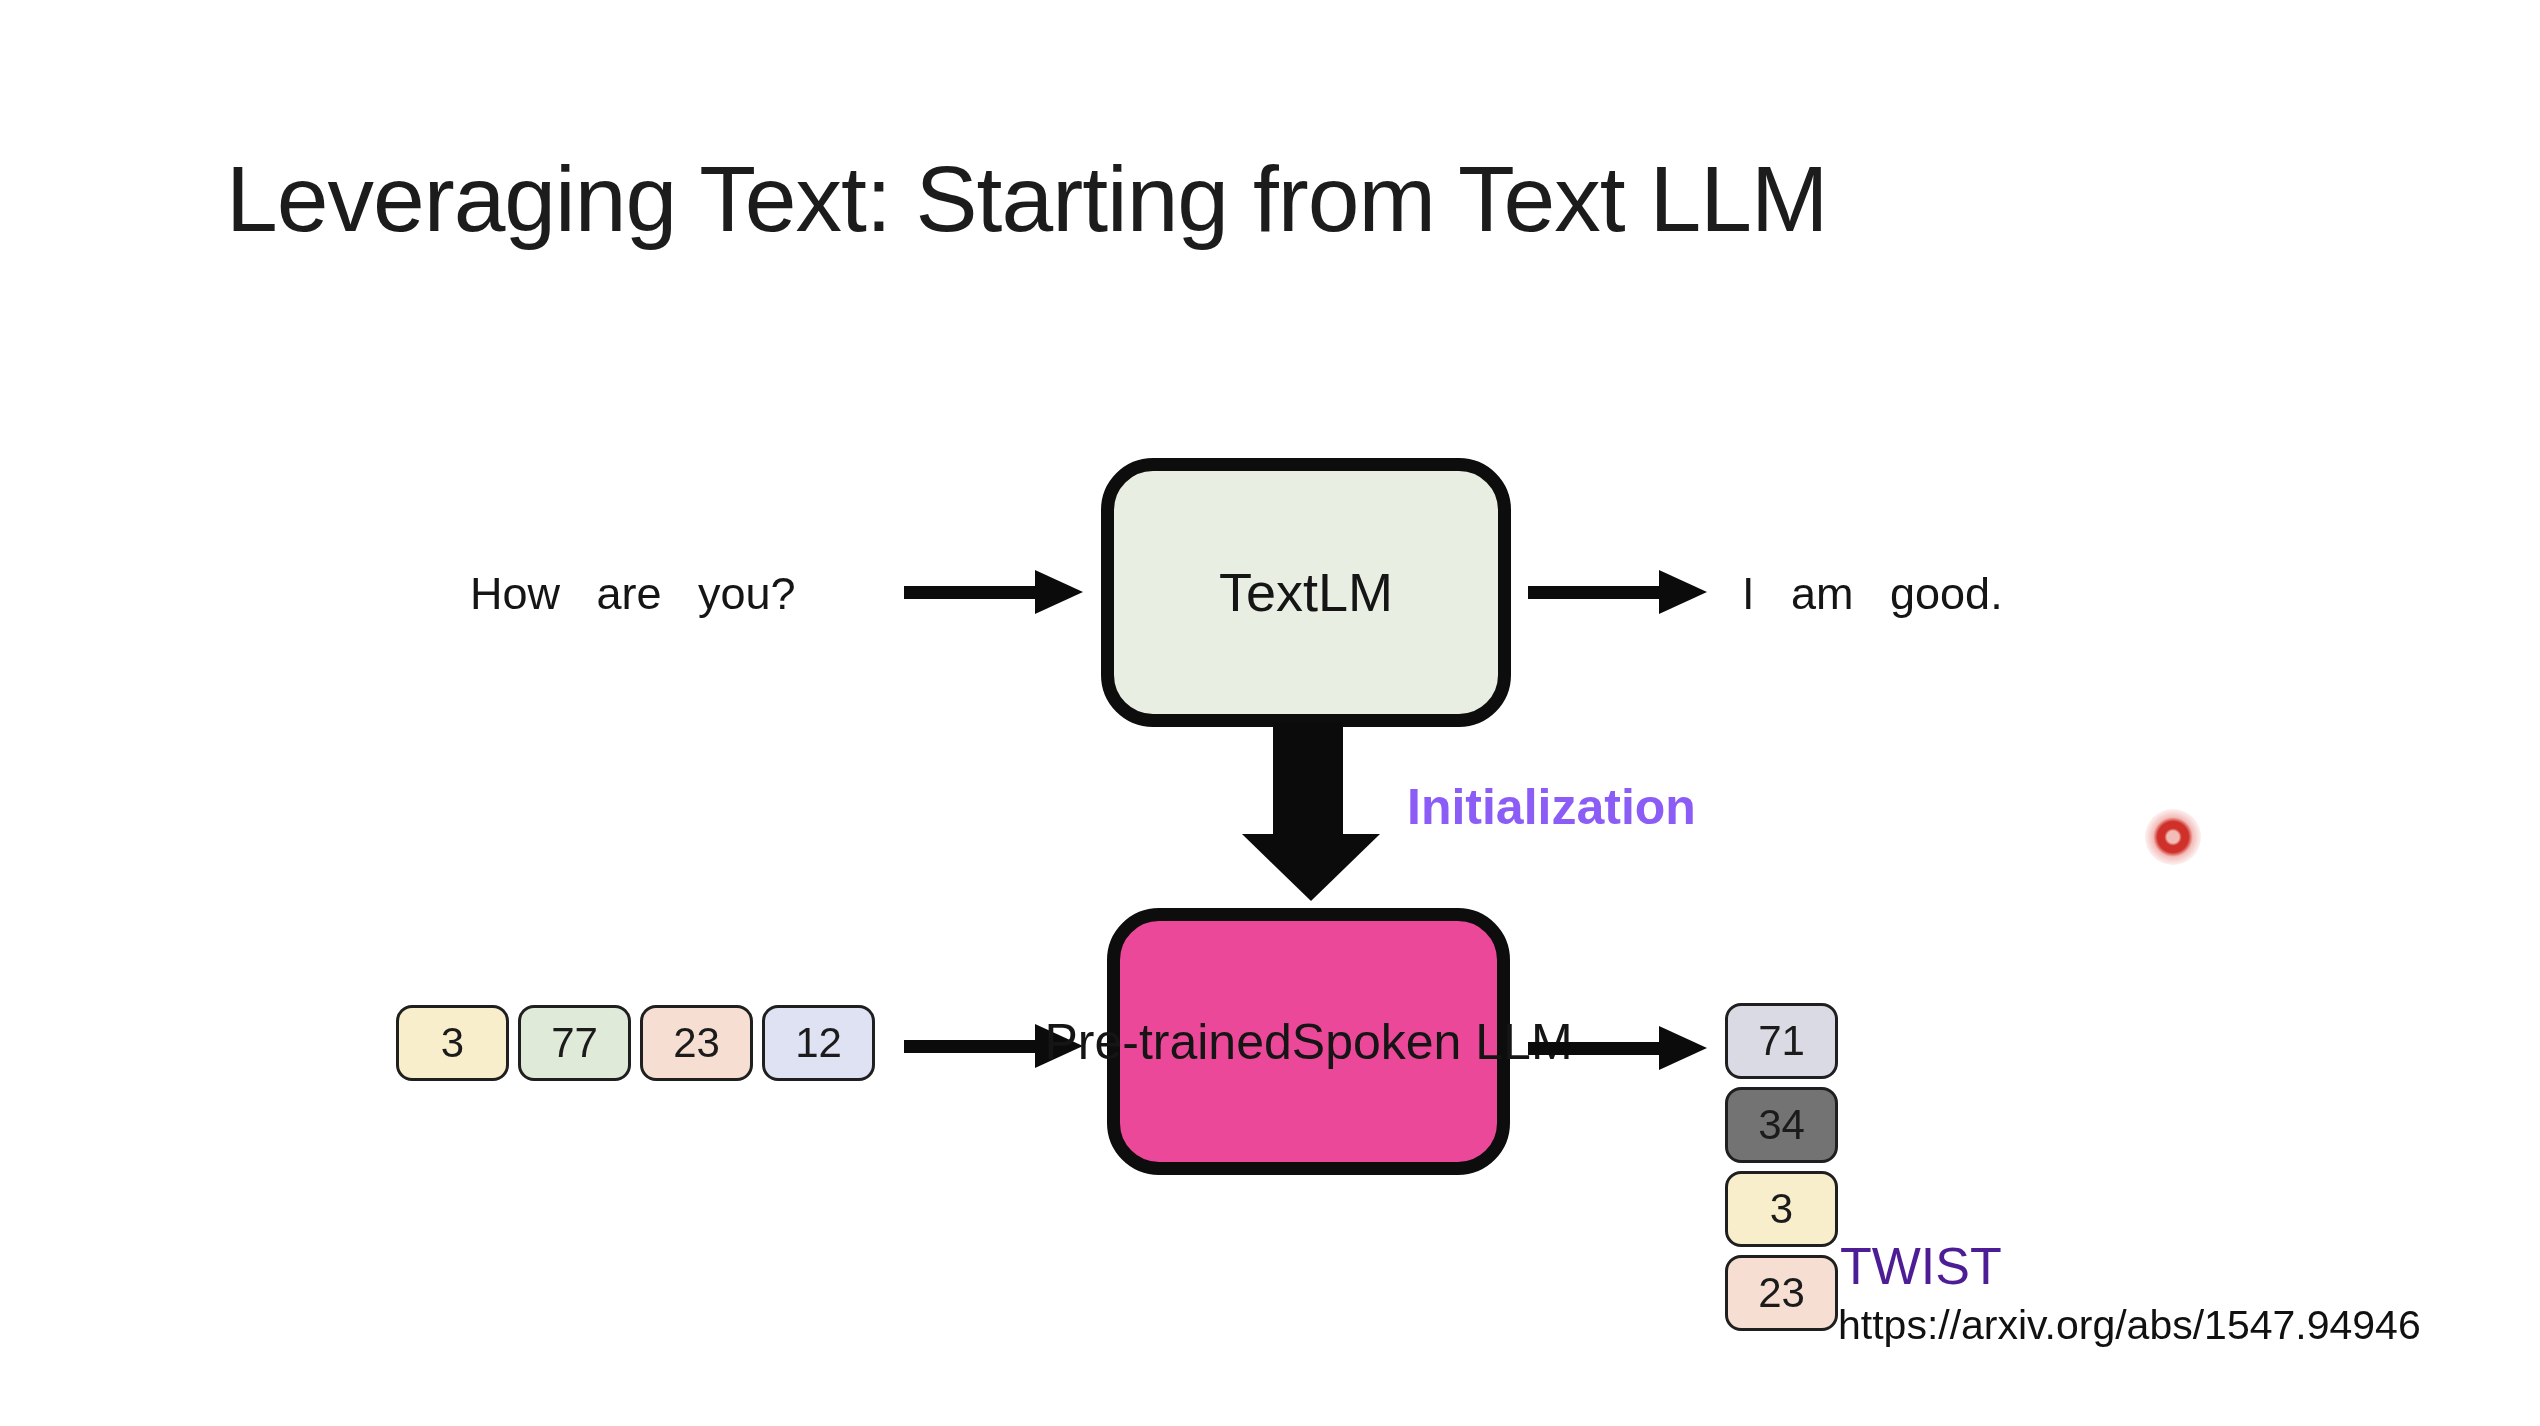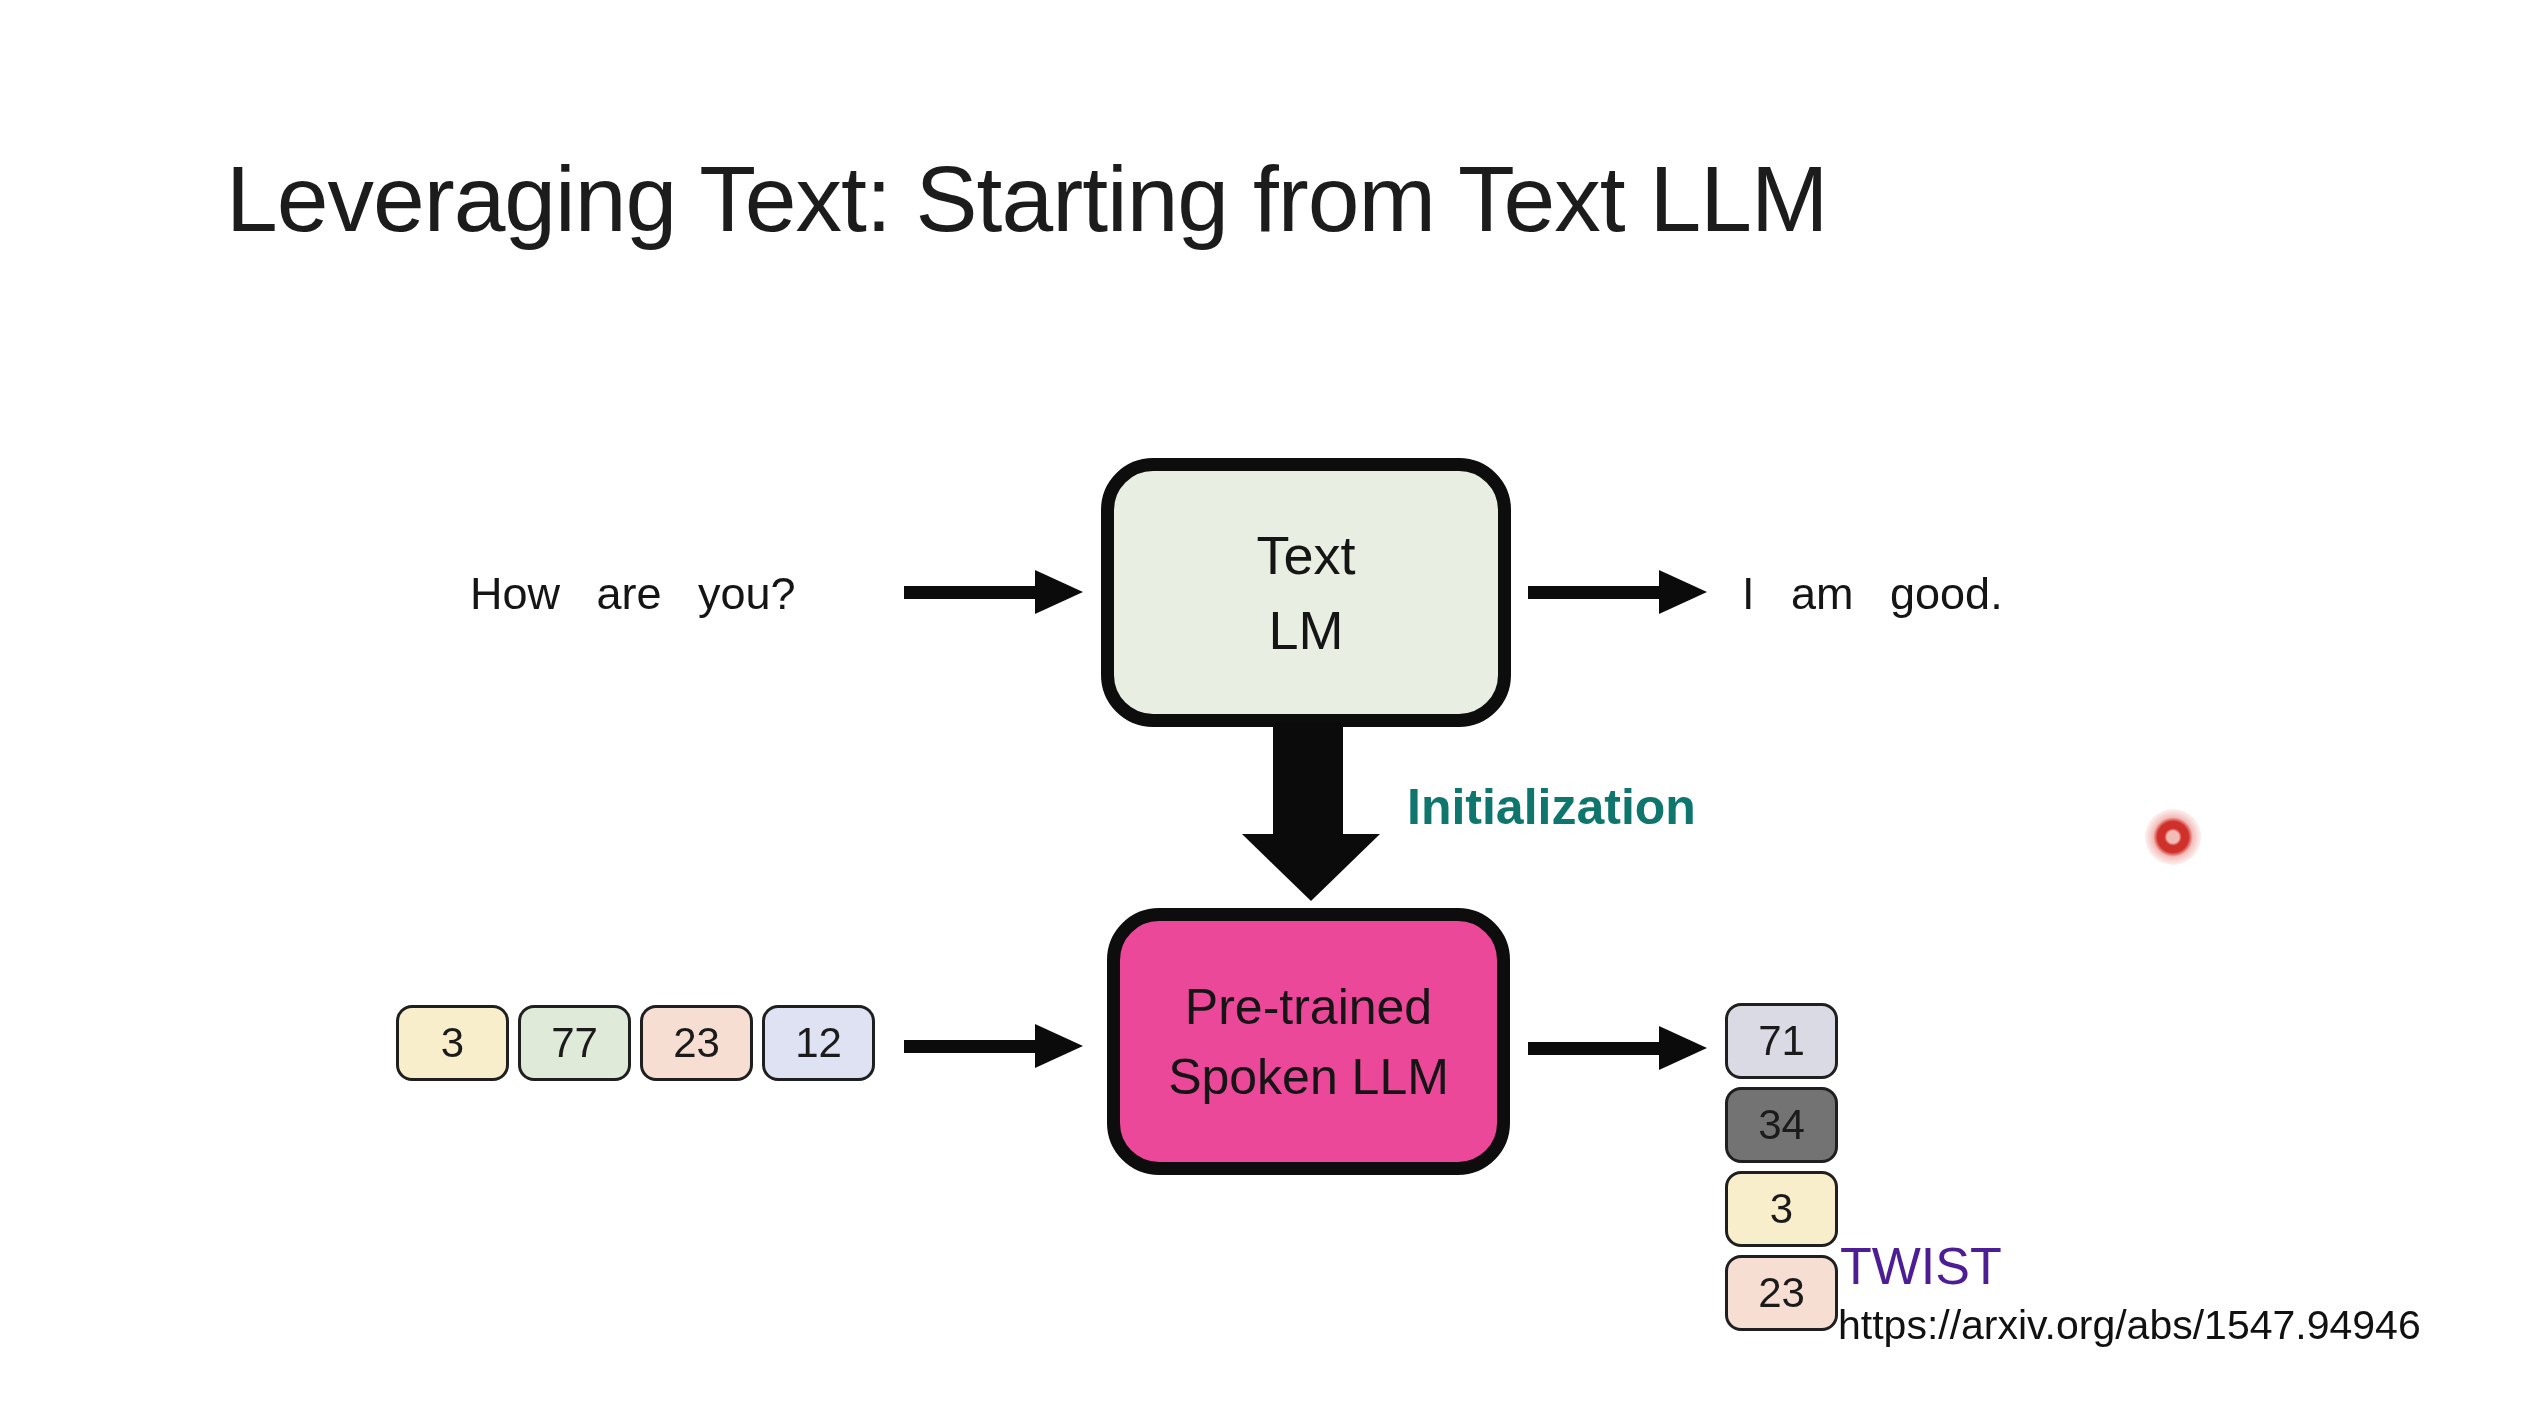--- a/index.html
+++ b/index.html
@@ -16,32 +16,32 @@
   }
 
   .flow-text{
     font-size:45px;line-height:56px;color:#151515;
     word-spacing:24px;white-space:nowrap;
   }
 
   .model-box{
     box-sizing:border-box;
     border:13px solid #0d0d0d;border-radius:52px;
-    display:flex;flex-direction:column;align-items:center;justify-content:center;
+    display:flex;flex-direction:row;align-items:center;justify-content:center;
     text-align:center;color:#151515;
   }
   .model-box .bl{white-space:nowrap;}
   .text-lm-box{left:1061px;top:458px;width:410px;height:269px;font-size:54px;line-height:75px;}
   .spoken-llm-box{left:1067px;top:908px;width:403px;height:267px;font-size:50px;line-height:70px;}
 
   .arrow-wrap{line-height:0;}
 
   .init-label{
     left:1367px;top:778px;
-    font-size:50px;font-weight:700;color:#0f766e;white-space:nowrap;
+    font-size:50px;font-weight:700;color:#8b5cf6;white-space:nowrap;
   }
 
   .token-row{display:flex;gap:9px;}
   .token-chip{
     box-sizing:border-box;width:113px;height:76px;
     border:3px solid #1f1f1f;border-radius:16px;
     display:flex;align-items:center;justify-content:center;
     font-size:42px;color:#1b1b1b;
   }
 

